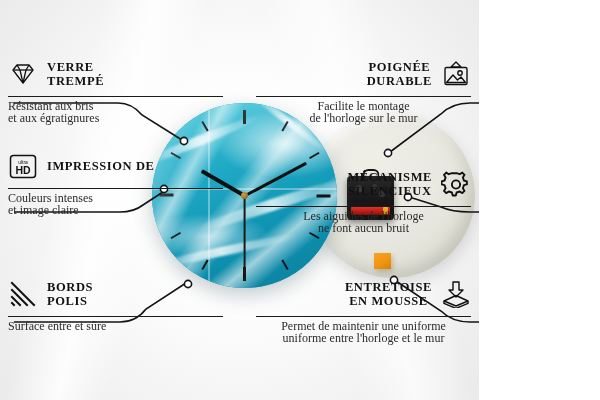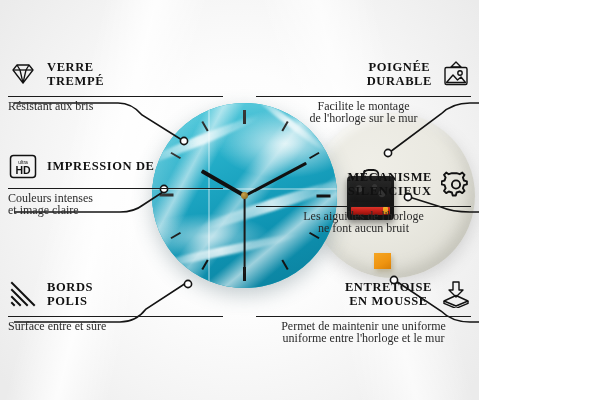--- a/index.html
+++ b/index.html
@@ -359,20 +359,21 @@
         </svg>
       </div>
       <div>
         <div class="feat-title">VERRE</div>
         <div class="feat-title">TREMPÉ</div>
       </div>
     </div>
     <div class="feat-rule"></div>
     <div class="feat-desc">
       <span>Résistant aux bris</span>
+      <span>et aux égratignures</span>
     </div>
   </div>
 
   <div class="feature left" style="top:148px;">
     <div class="feat-head">
       <div class="feat-icon">
         <svg width="30" height="27" viewBox="0 0 30 27">
           <rect x="2.5" y="2.5" width="25" height="22" rx="3" fill="none" stroke="#111" stroke-width="1.5"></rect>
           <text x="15" y="11" font-family="Liberation Sans, sans-serif" font-size="5" text-anchor="middle" fill="#111">ultra</text>
           <text x="15" y="21" font-family="Liberation Sans, sans-serif" font-size="10.5" font-weight="bold" text-anchor="middle" fill="#111">HD</text>

